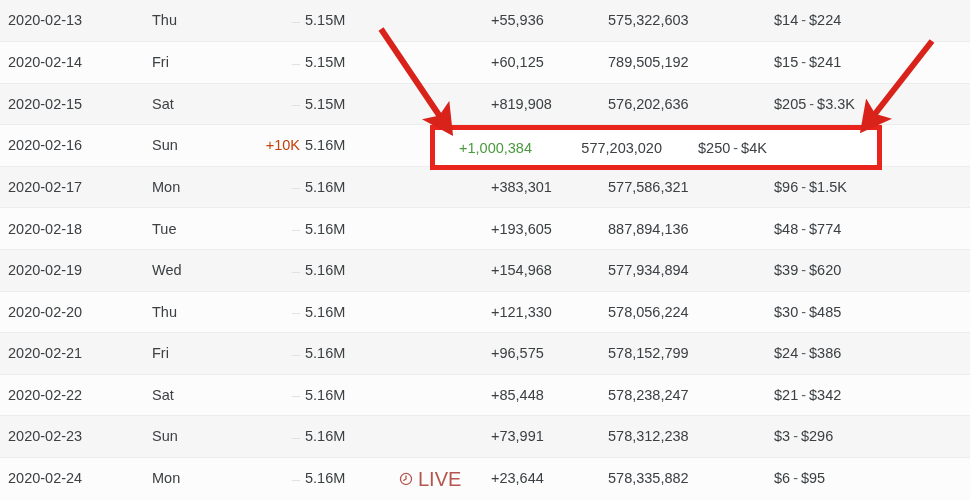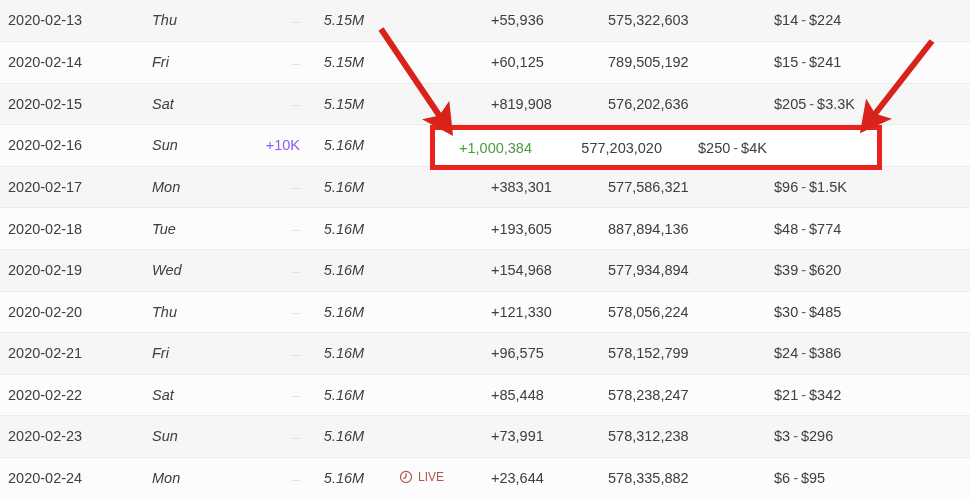--- a/index.html
+++ b/index.html
@@ -39,37 +39,37 @@
     font-size: 14.5px;
     color: #3c4043;
     white-space: nowrap;
     vertical-align: middle;
     line-height: 1;
   }
   table.stats tr:first-child td { border-top: none; }
 
   
   .c-date   { width: 140px; padding-left: 8px !important; text-align: left;  color: #3c4043; }
-  .c-day    { width:  78px; text-align: left;  color: #9aa0a6; padding-left: 4px !important; font-style: italic; }
+  .c-day    { width:  78px; text-align: left;  color: #9aa0a6; padding-left: 4px !important; }
   .c-chg    { width:  70px; text-align: right; padding-right: 5px !important; }
-  .c-subs   { width:  78px; text-align: center; padding-right: 2px !important; font-style: italic; }
+  .c-subs   { width:  78px; text-align: left; padding-right: 2px !important; }
   .c-live   { width:  92px; text-align: left;  padding-left: 14px !important; }
   .c-views  { width: 112px; padding-right: 5px !important; color: #4a9a3e; }
   .c-total  { width: 130px; padding-right: 4px !important; }
   .c-est    { width: 200px; text-align: left;  padding-left: 32px !important; }
 
-  .chg-pos  { color: #8b5cf6; }
+  .chg-pos  { color: #c2410c; }
   .dash     { color: #e2e2e2; font-size: 15px; }
 
   .live-badge {
     display: inline-flex;
     align-items: center;
     gap: 5px;
     color: #b4554e;
-    font-size: 12px;
+    font-size: 20px;
   }
   .live-badge svg { display: block; }
 
   .est-sep { color: #5f6368; padding: 0 3px; }
 
   
   #overlay {
     position: absolute;
     left: 0; top: 0;
     width: 970px; height: 500px;

